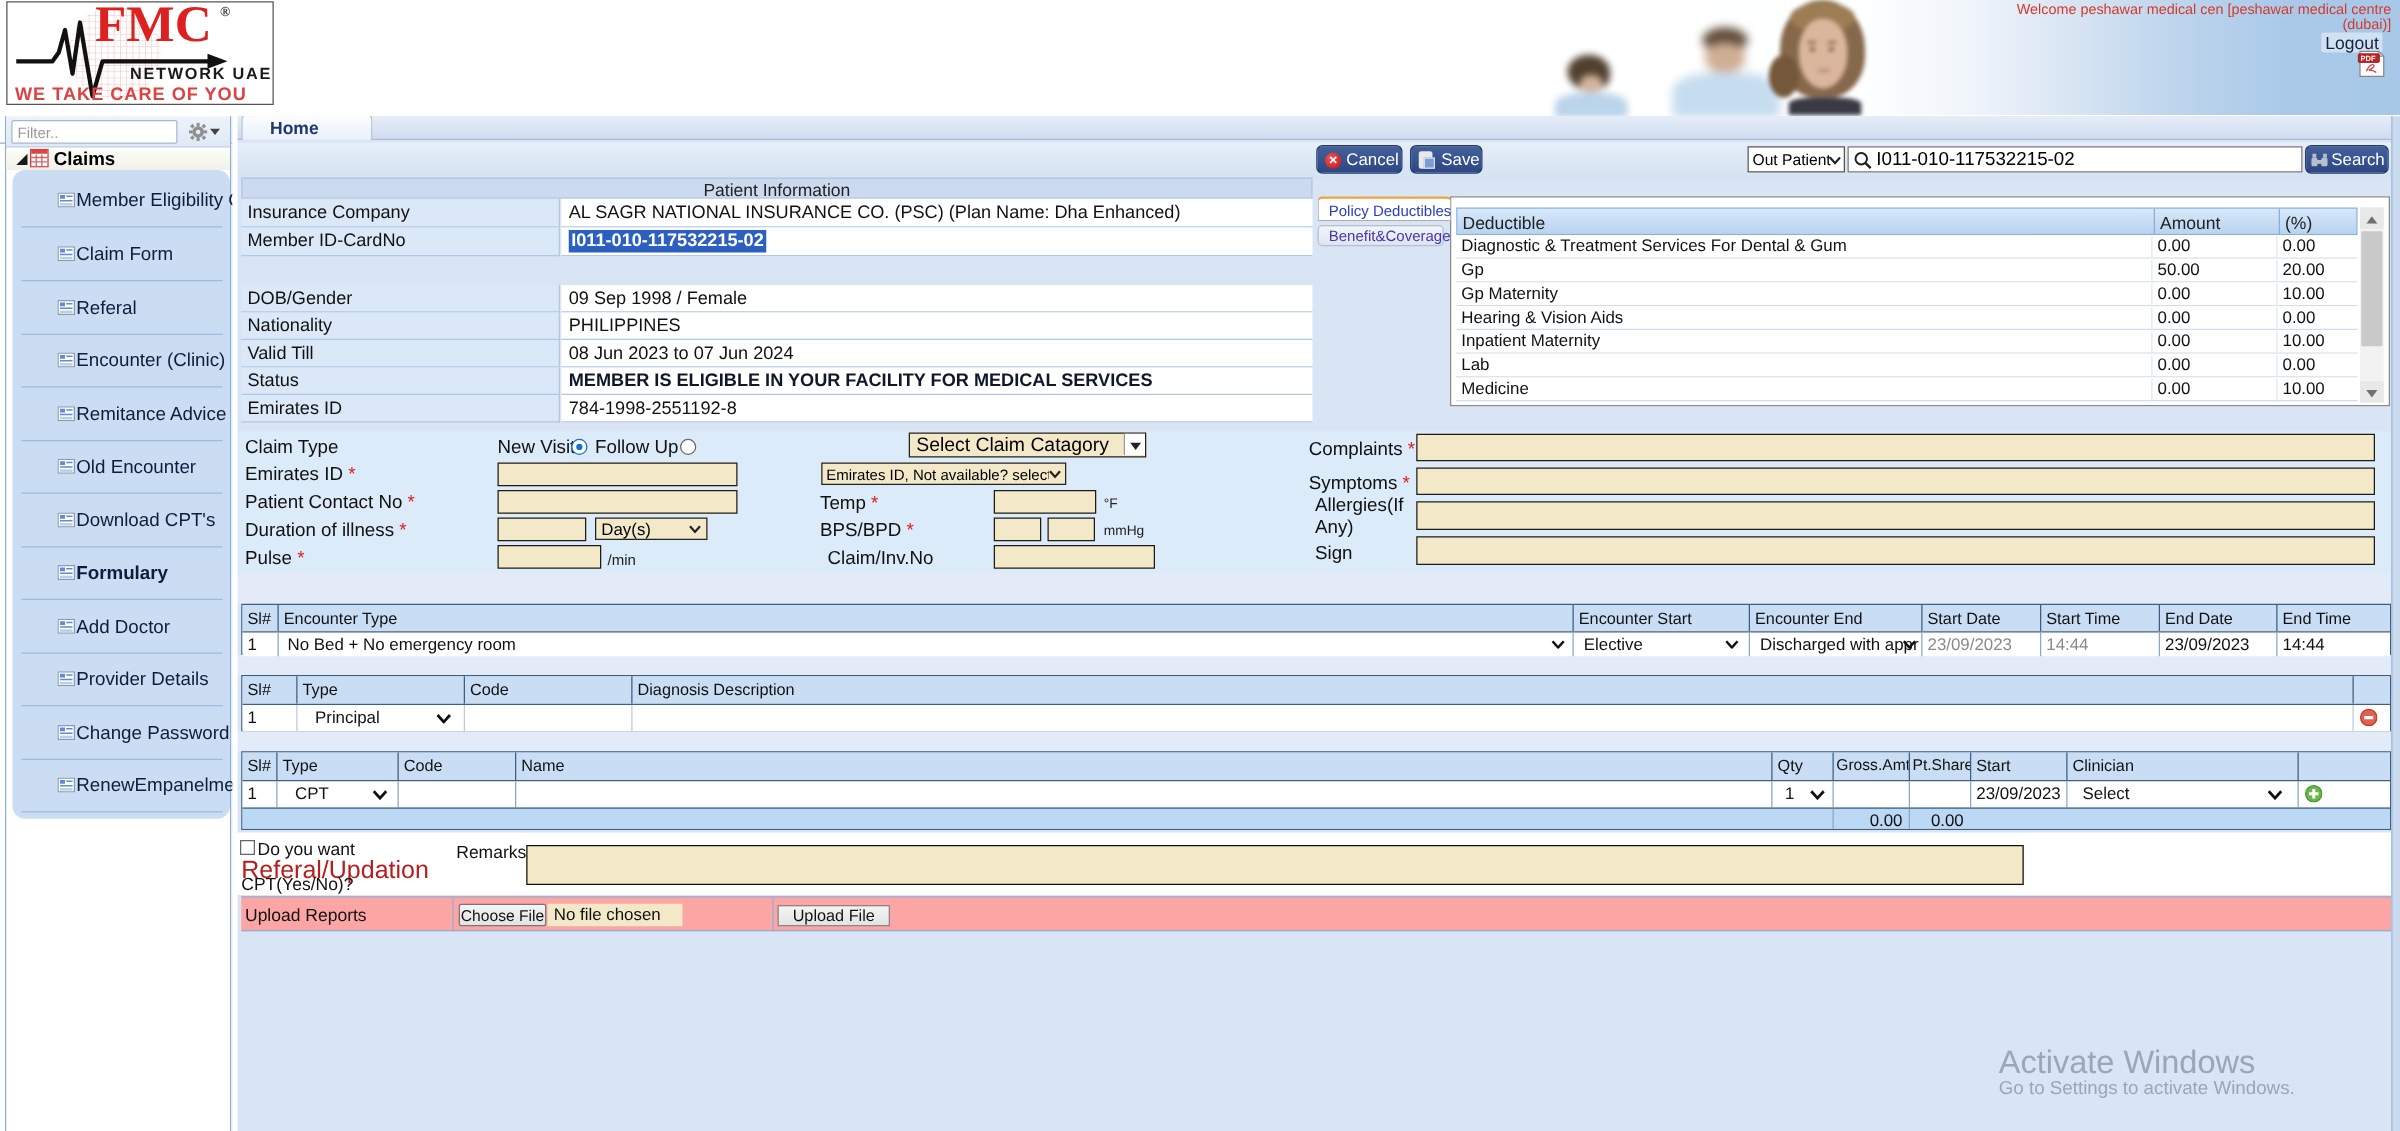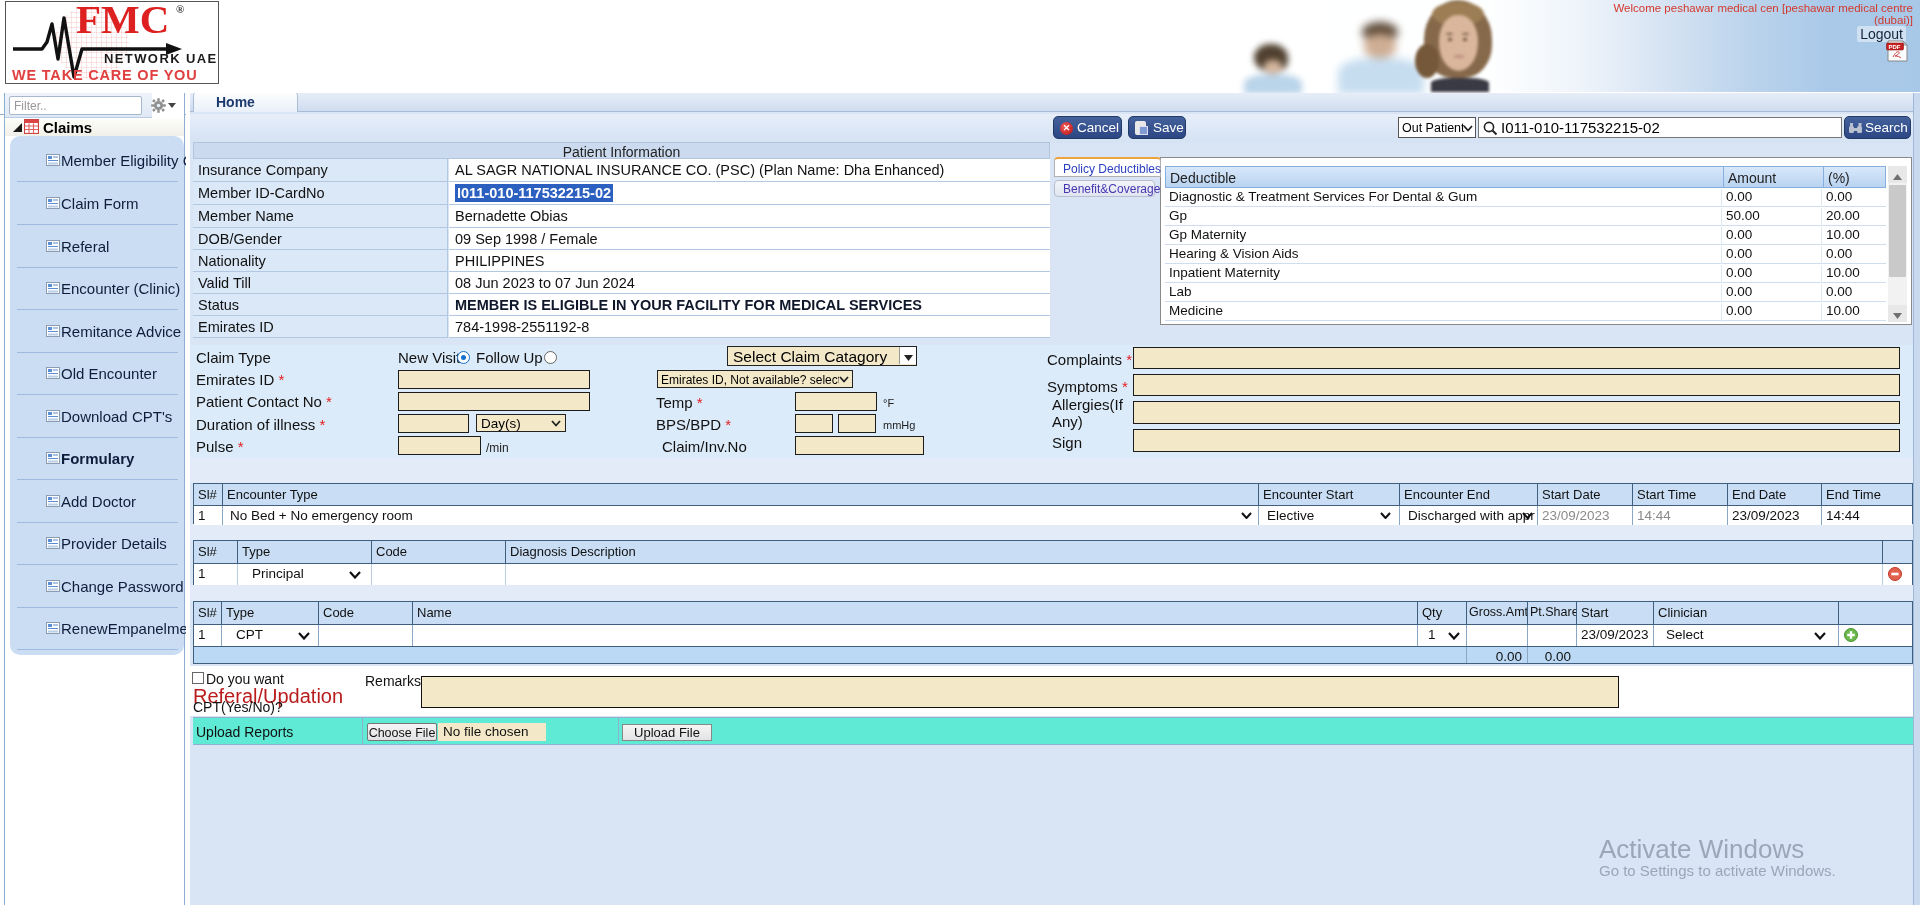--- a/index.html
+++ b/index.html
@@ -67,21 +67,21 @@
       <path d="M17 1 L17 5 L21 5 Z" fill="#ccc" stroke="#888" stroke-width="0.8"></path>
       <rect x="0.5" y="3" width="17" height="7" rx="1.2" fill="#c62020" stroke="#8a1313" stroke-width="0.6"></rect>
       <text x="2.4" y="9" font-size="6" font-weight="bold" fill="#fff" font-family="Liberation Sans,sans-serif">PDF</text>
       <path d="M7 17 C9 13 11 11 13 12 C14 13 12 15 9 16 C12 16 14 17 15 18" fill="none" stroke="#c44" stroke-width="1"></path>
     </svg>
   </div>
 </div>
 
 <div class="abs" id="sidebar" style="left:4px;top:93px;width:181px;height:812px;background:#fff;border-left:1px solid #8fafd2;border-right:1px solid #8fafd2;">
 
-  <div class="abs" style="left:0;top:0;width:147px;height:25px;background:linear-gradient(#eef3fa,#dfe9f5);border-bottom:1px solid #b9cce4;">
+  <div class="abs" style="left:0;top:0;width:179px;height:25px;background:linear-gradient(#eef3fa,#dfe9f5);border-bottom:1px solid #b9cce4;">
     <div class="abs" style="left:4px;top:3px;width:133px;height:19px;background:#fff;border:1px solid #a8b8cc;border-radius:2px;font-size:12px;color:#999;padding:2px 4px;">Filter..</div>
     <svg class="abs" style="left:146px;top:5px;" width="15" height="15" viewBox="0 0 15 15">
         <g fill="#909090">
           <circle cx="7.5" cy="7.5" r="4.6"></circle>
           <rect x="6.3" y="0.2" width="2.4" height="3"></rect>
           <rect x="6.3" y="11.8" width="2.4" height="3"></rect>
           <rect x="0.2" y="6.3" width="3" height="2.4"></rect>
           <rect x="11.8" y="6.3" width="3" height="2.4"></rect>
           <rect x="1.6" y="1.6" width="2.6" height="2.6" transform="rotate(45 2.9 2.9)"></rect>
           <rect x="10.8" y="1.6" width="2.6" height="2.6" transform="rotate(45 12.1 2.9)"></rect>
@@ -289,24 +289,20 @@
     .pt-val { position:absolute; left:256px; top:0; bottom:0; right:0; background:#fff; border-bottom:1px solid #b2c8e2; font-size:14.5px; color:#111; padding:3px 0 0 6px; white-space:nowrap; }
   </style>
   <div class="abs" style="left:7px;top:49px;width:857px;height:17px;background:#cbdaee;border:1px solid #b3c5de;text-align:center;font-size:14px;color:#222;padding-top:1px;">Patient Information</div>
   <div class="pt-row" style="top:66px;height:23px;">
       <div class="pt-lab">Insurance Company</div>
       <div class="pt-val">AL SAGR NATIONAL INSURANCE CO. (PSC) (Plan Name: Dha Enhanced)</div>
     </div>
   <div class="pt-row" style="top:89px;height:23px;">
       <div class="pt-lab">Member ID-CardNo</div>
       <div class="pt-val"><span style="background:#2b5fc0;color:#fff;font-weight:bold;padding:1px 2px;">I011-010-117532215-02</span></div>
-    </div>
-  <div class="pt-row" style="top:112px;height:23px;">
-      <div class="pt-lab">Member Name</div>
-      <div class="pt-val">Bernadette Obias</div>
     </div>
   <div class="pt-row" style="top:135px;height:22px;">
       <div class="pt-lab">DOB/Gender</div>
       <div class="pt-val">09 Sep 1998 / Female</div>
     </div>
   <div class="pt-row" style="top:157px;height:22px;">
       <div class="pt-lab">Nationality</div>
       <div class="pt-val">PHILIPPINES</div>
     </div>
   <div class="pt-row" style="top:179px;height:22px;">
@@ -553,21 +549,21 @@
   </div>
 
   <div class="abs" style="left:0;top:573px;width:1727px;height:50px;background:#fff;"></div>
   <div class="abs" style="left:6px;top:579px;width:12px;height:12px;background:#fff;border:1px solid #666;"></div>
   <div class="abs" style="left:20px;top:578px;font-size:14px;color:#111;">Do you want</div>
   <div class="abs" style="left:7px;top:592px;font-size:20px;color:#b91c1c;">Referal/Updation</div>
   <div class="abs" style="left:7px;top:606px;font-size:14px;color:#111;">CPT(Yes/No)?</div>
   <div class="abs" style="left:179px;top:580px;font-size:14px;color:#111;">Remarks</div>
   <div class="abs" style="left:235px;top:583px;width:1198px;height:32px;background:#f3e8c8;border:1.5px solid #111;"></div>
 
-  <div class="abs" style="left:7px;top:624px;width:1720px;height:28px;background:#5eead4;border-top:1px solid #8fb0d0;border-bottom:1px solid #8fb0d0;">
+  <div class="abs" style="left:7px;top:624px;width:1720px;height:28px;background:#fca5a5;border-top:1px solid #8fb0d0;border-bottom:1px solid #8fb0d0;">
     <div class="abs" style="left:3px;top:6px;font-size:14px;color:#111;">Upload Reports</div>
     <div class="abs" style="left:169px;top:0;bottom:0;border-left:1px solid #8fb0d0;"></div>
     <div class="abs" style="left:174px;top:5px;width:70px;height:18px;background:linear-gradient(#f5f5f5,#e3e3e3);border:1px solid #767676;border-radius:2px;font-size:12.5px;color:#111;text-align:center;padding-top:2px;white-space:nowrap;">Choose File</div>
     <div class="abs" style="left:245px;top:5px;width:108px;height:18px;background:#f3e8c8;font-size:13.5px;color:#111;padding:1px 0 0 5px;white-space:nowrap;">No file chosen</div>
     <div class="abs" style="left:425px;top:0;bottom:0;border-left:1px solid #8fb0d0;"></div>
     <div class="abs" style="left:429px;top:6px;width:90px;height:17px;background:linear-gradient(#f5f5f5,#e3e3e3);border:1px solid #888;font-size:13px;color:#111;text-align:center;white-space:nowrap;">Upload File</div>
   </div>
 
   <div class="abs" style="left:1413px;top:741px;font-size:26px;color:#9ba6b8;">Activate Windows</div>
   <div class="abs" style="left:1413px;top:769px;font-size:15px;color:#9ba6b8;">Go to Settings to activate Windows.</div>

